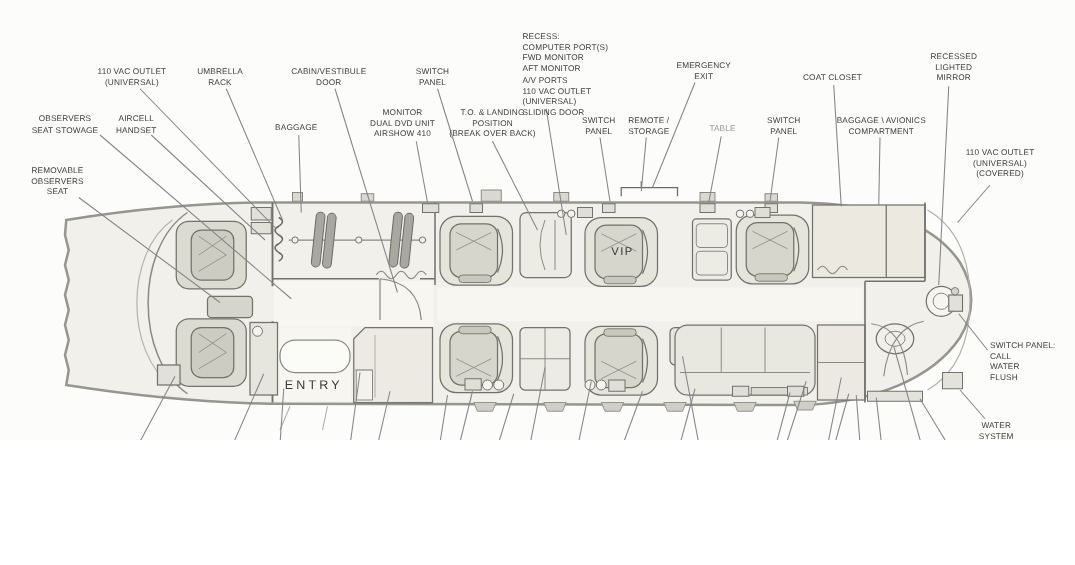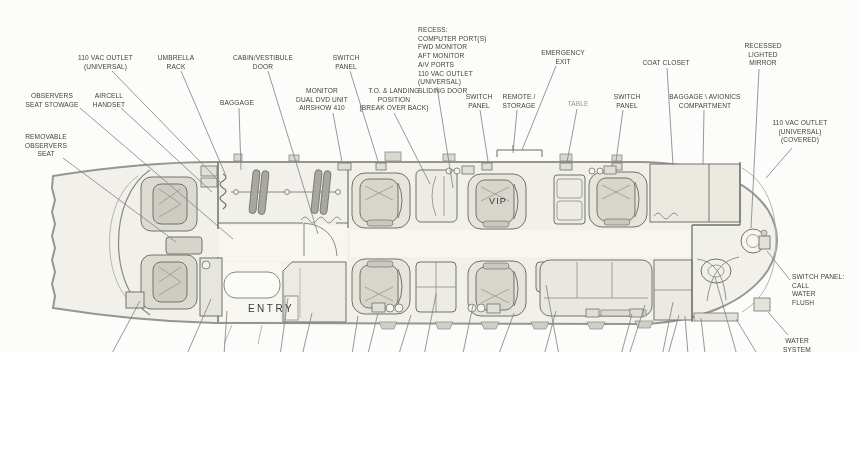--- a/index.html
+++ b/index.html
@@ -13,21 +13,21 @@
     position:absolute;
     font-size:6.6px;line-height:1.32;letter-spacing:.12px;
     color:#3e3e3b;text-align:center;white-space:pre-line;
   }
   .co.left{text-align:left;}
   .co.faded{color:#98978f;}
   .intext{
     position:absolute;color:#39393a;text-align:center;white-space:pre;
   }
   .intext.vip{font-size:9px;letter-spacing:1.2px;}
-  .intext.entry{font-size:10px;letter-spacing:2.5px;margin-left:20px;}
+  .intext.entry{font-size:10px;letter-spacing:2.5px;}
   .artifact-green{
     position:absolute;left:822px;top:360px;width:9px;height:46px;
     background:#e3ecdf;opacity:.7;
   }
 </style>
 </head>
 <body>
 
 <div id="stage">
 

